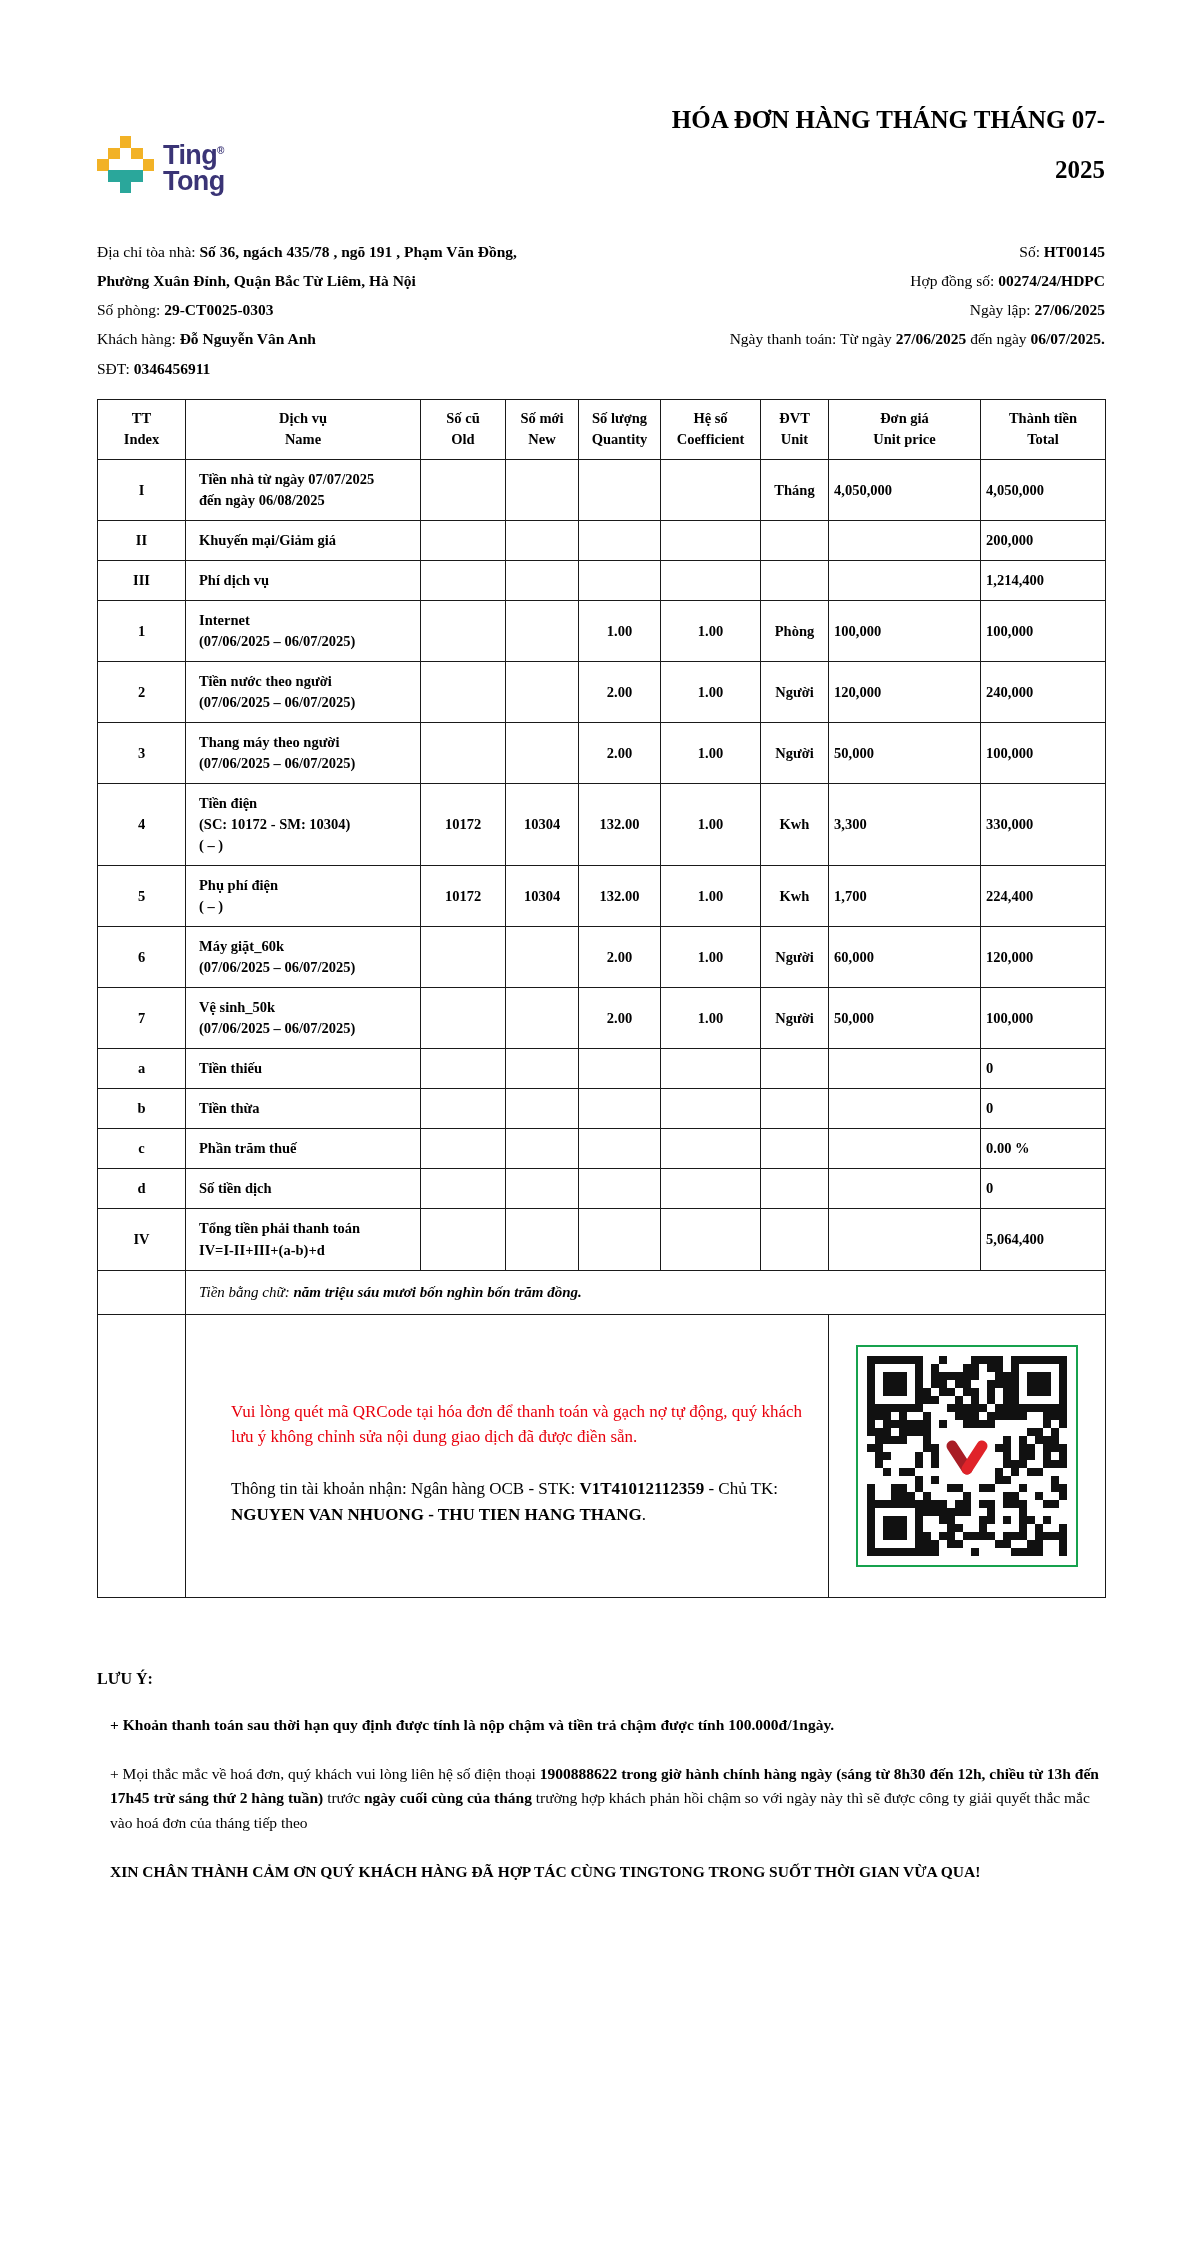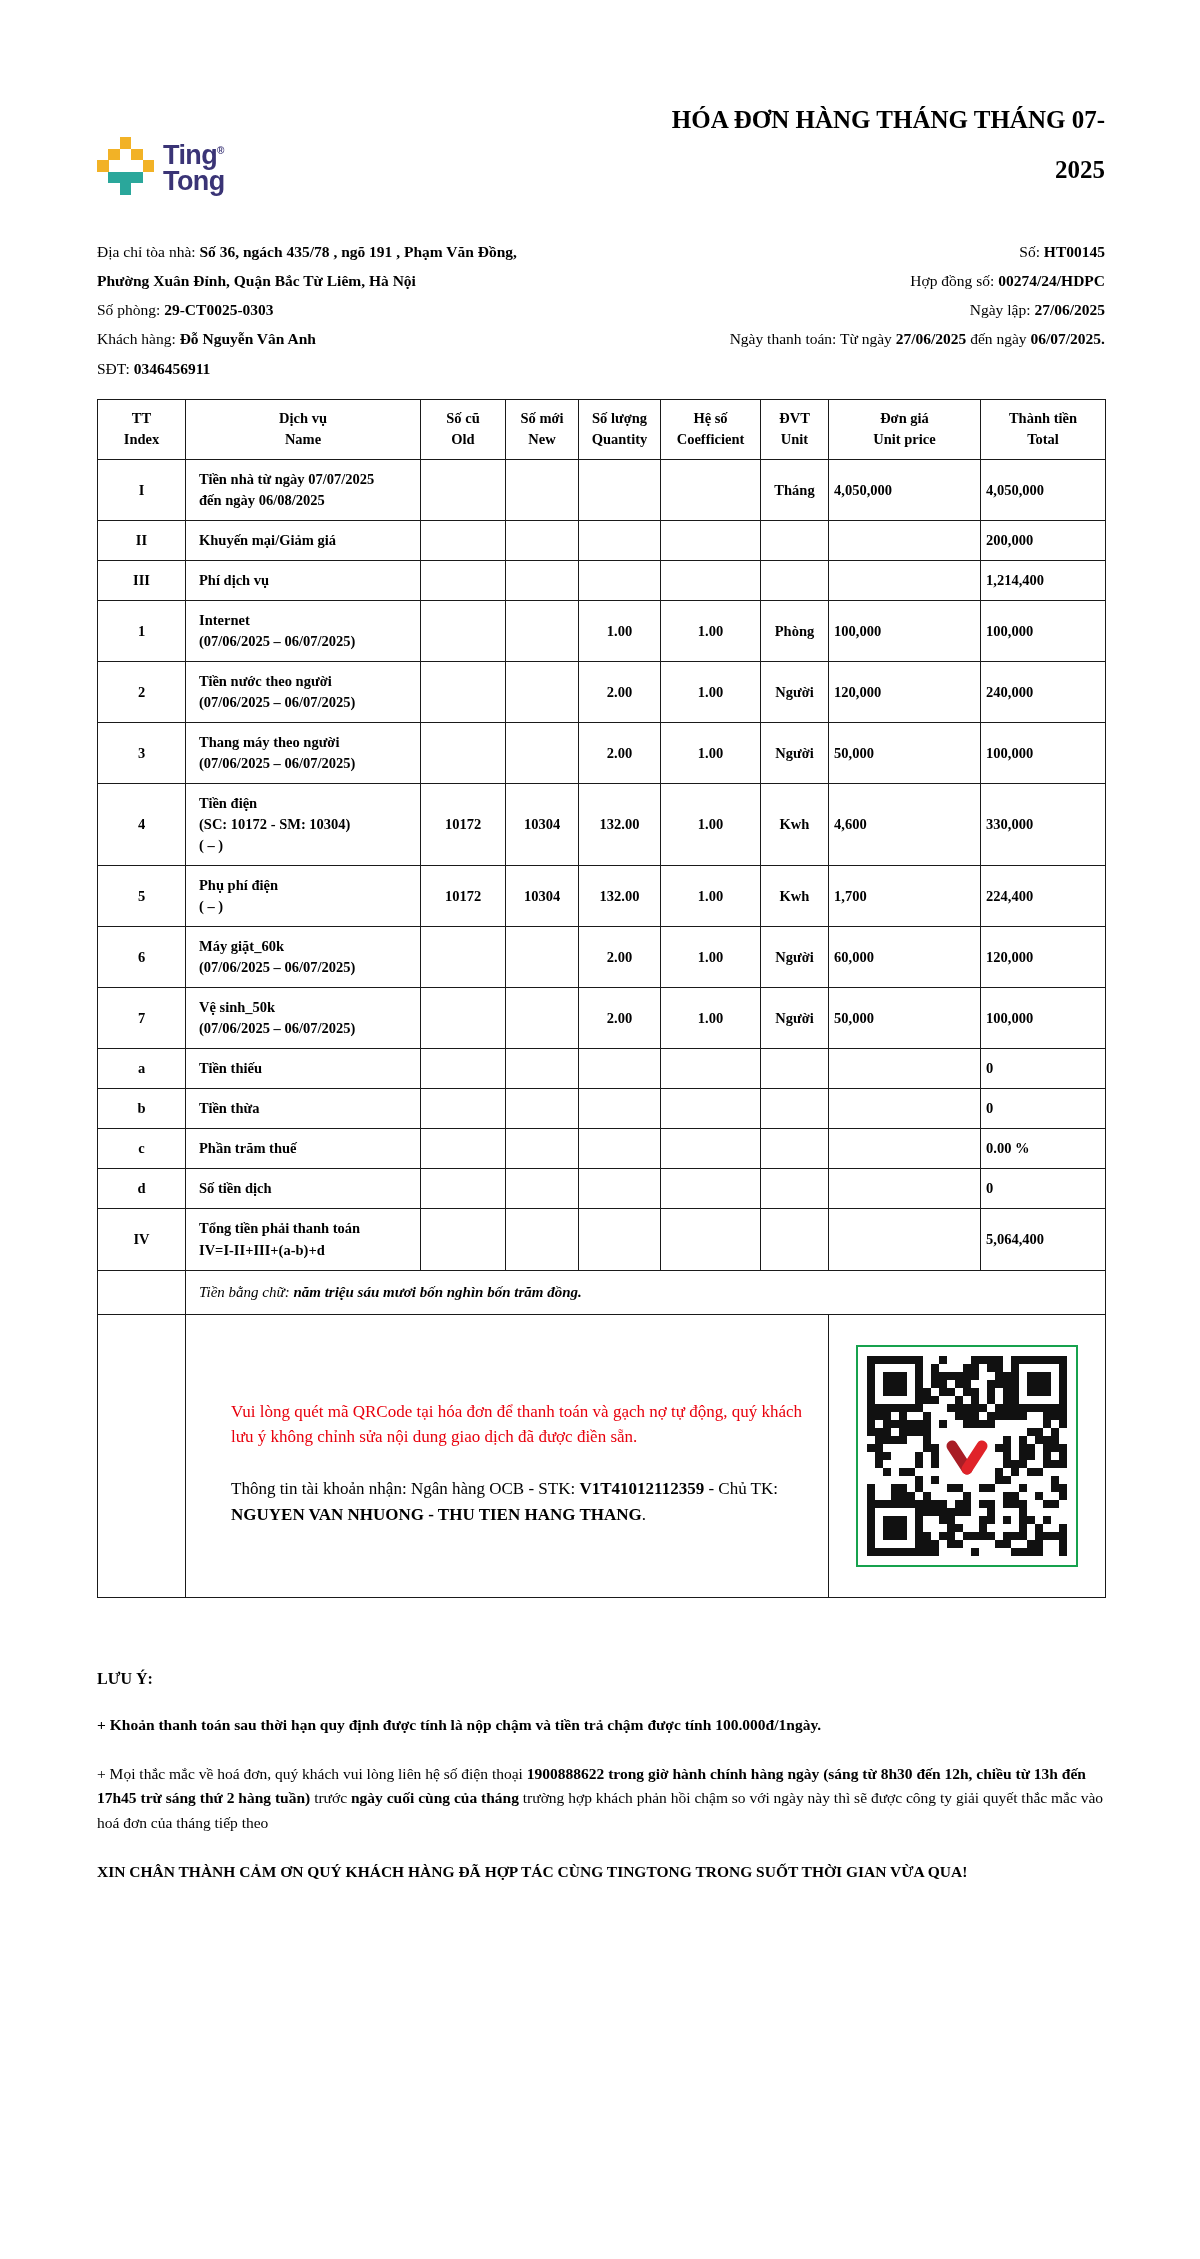--- a/index.html
+++ b/index.html
@@ -5,21 +5,21 @@
   * { box-sizing: border-box; }
   html,body { margin:0; padding:0; }
   body {
     width:1200px; height:2259px; background:#ffffff; overflow:hidden;
     font-family:"Liberation Serif", serif; color:#000;
   }
   .page { padding:95px 95px 0 97px; }
 
   
   .hdr { display:flex; justify-content:space-between; align-items:flex-start; height:142px; }
-  .logo { display:flex; align-items:flex-end; gap:9px; margin-top:40px; }
+  .logo { display:flex; align-items:center; gap:9px; margin-top:40px; }
   .icon { position:relative; width:57px; height:57px; }
   .icon i { position:absolute; width:11.6px; height:11.6px; }
   .wordmark {
     font-family:"Liberation Sans", sans-serif; font-weight:bold; font-size:27px;
     line-height:0.97; letter-spacing:-0.6px; margin-top:7px;
   }
   .wordmark .reg { font-size:10px; vertical-align:super; font-weight:bold; }
   .title { width:470px; text-align:right; font-weight:bold; font-size:25px; line-height:2.0; }
 
   
@@ -41,21 +41,21 @@
   tr.qrrow  td { height:283px; }
   td.qrtext { padding:26px 12px 10px 45px; font-weight:normal; font-size:17px; text-align:left; }
   td.qrtext .redp { color:#e8000d; line-height:1.5; margin:0 0 26px 0; }
   td.qrtext .acct { line-height:1.55; margin:0; color:#000; }
   td.qrcell { text-align:center; vertical-align:middle; padding:4px; }
   .qrbox { display:inline-block; border:2px solid #17a24e; padding:9px; background:#fff; line-height:0; }
 
   
   .notes { margin-top:72px; font-size:15.5px; }
   .notes .nh { font-weight:bold; font-size:16px; }
-  .notes p { margin:25px 0 0 0; line-height:1.58;font-family:Liberation Serif, serif; }
+  .notes p { margin:25px 0 0 13px; line-height:1.58;font-family:Liberation Serif, serif; }
 </style>
 </head>
 <body>
 
 <div class="page">
 
   <div class="hdr">
     <div class="logo">
       <div class="icon">
           <i style="left: 22.8px; top: 0px; background: rgb(242, 178, 38);"></i>
@@ -235,21 +235,21 @@
           <td class="c-name">
             <div>Tiền điện</div>
             <div>(SC: 10172 - SM: 10304)</div>
             <div>( – )</div>
           </td>
           <td class="c-center">10172</td>
           <td class="c-center">10304</td>
           <td class="c-center">132.00</td>
           <td class="c-center">1.00</td>
           <td class="c-center">Kwh</td>
-          <td class="c-money">4,600</td>
+          <td class="c-money">3,300</td>
           <td class="c-money">330,000</td>
         </tr>
         <tr>
           <td class="c-index">5</td>
           <td class="c-name">
             <div>Phụ phí điện</div>
             <div>( – )</div>
           </td>
           <td class="c-center">10172</td>
           <td class="c-center">10304</td>

